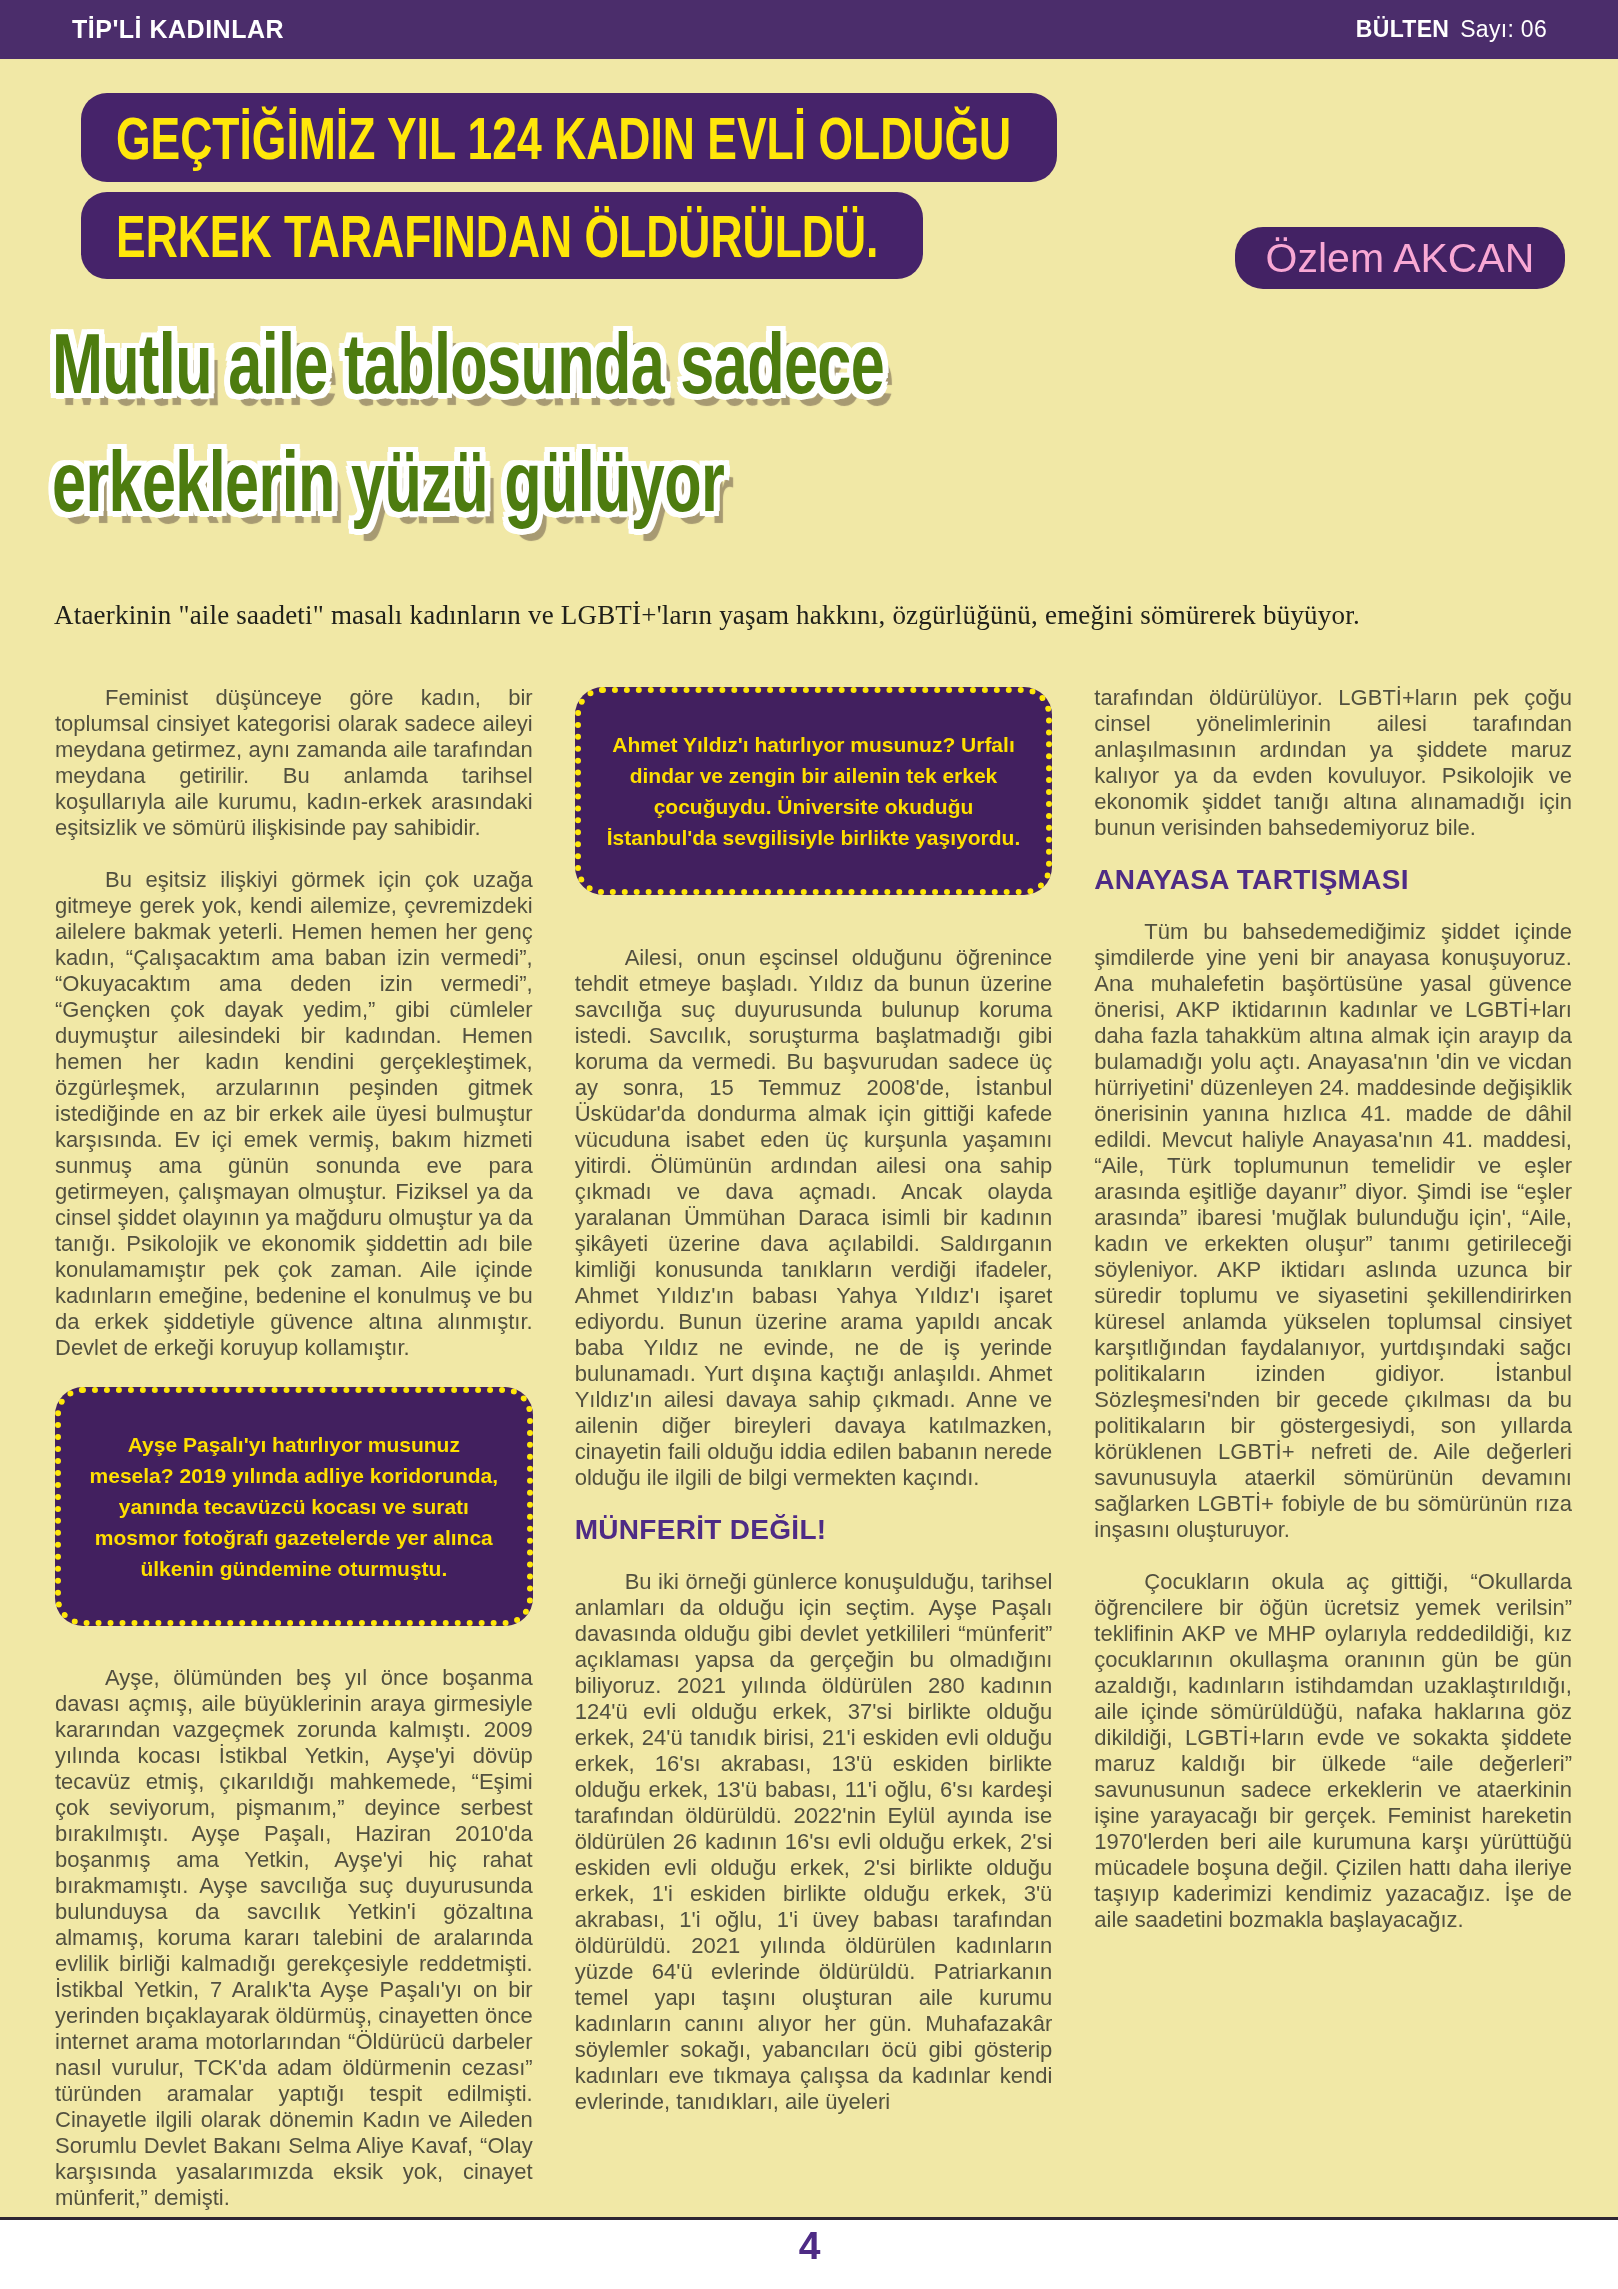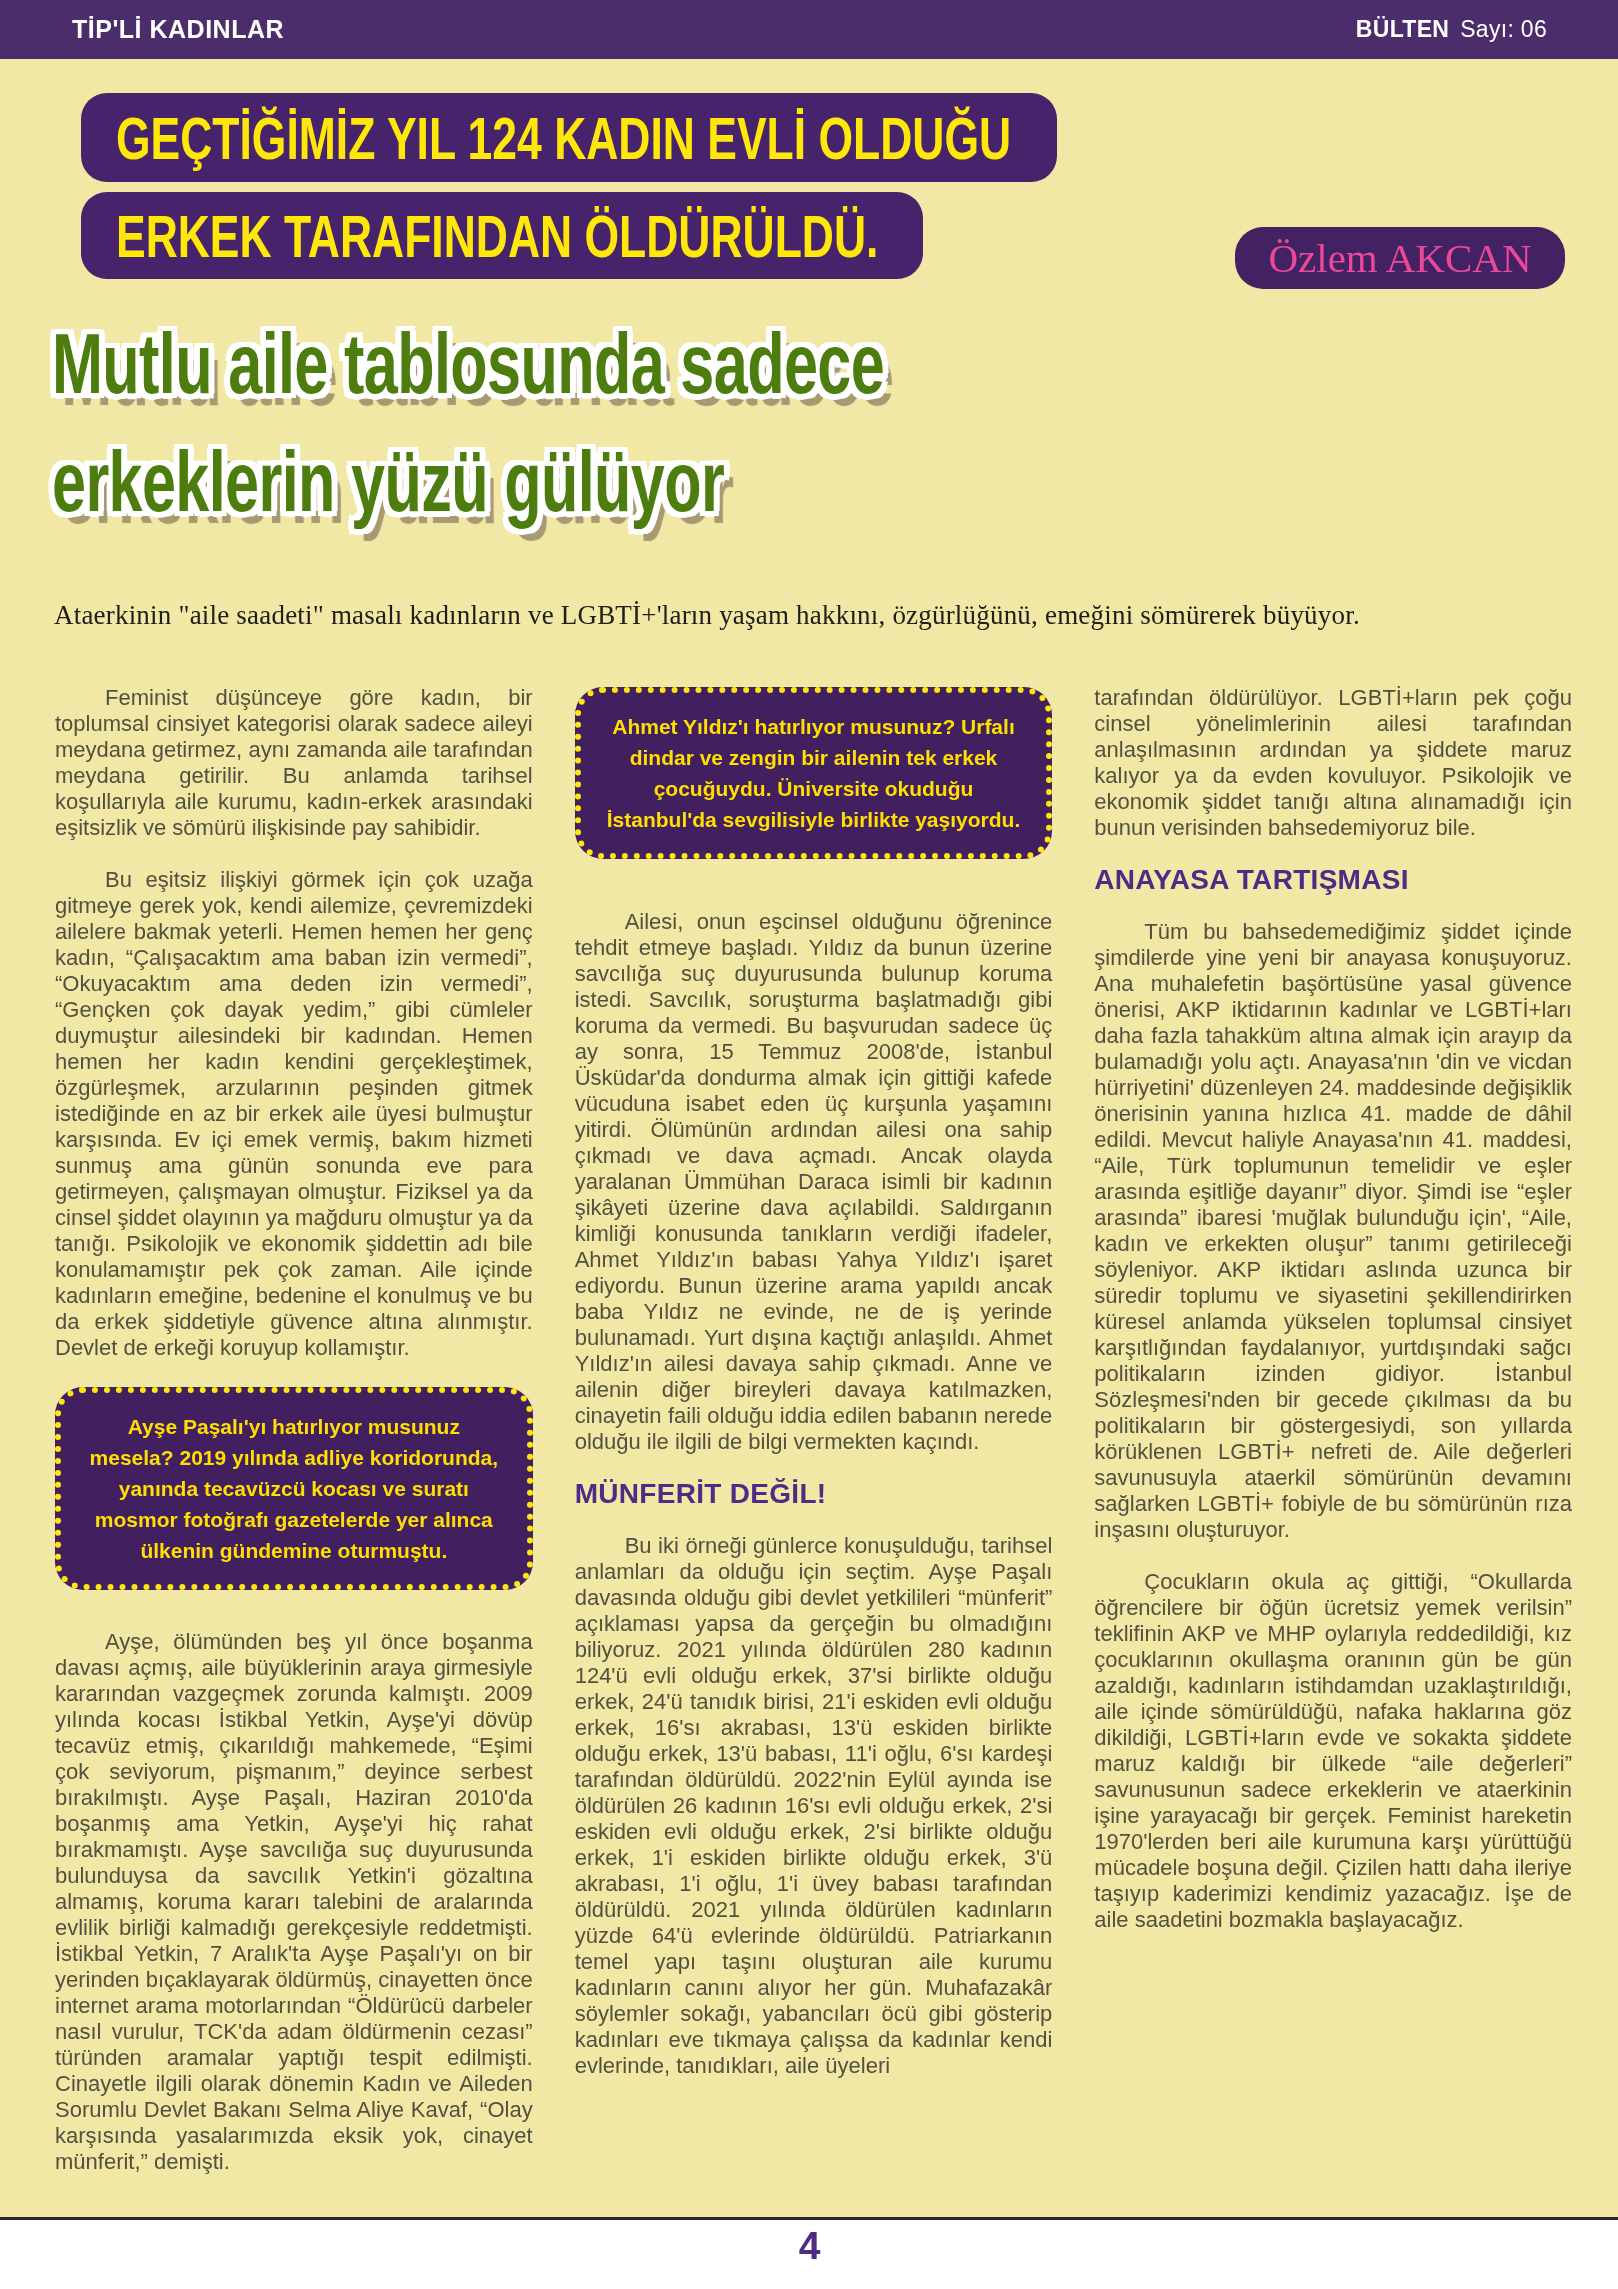--- a/index.html
+++ b/index.html
@@ -30,21 +30,21 @@
     font-weight:800;font-size:57px;color:#ffe70a;white-space:nowrap;
     letter-spacing:0;transform:scaleX(.78) scaleY(1.04);transform-origin:left center;
   }
 
   
   .badge{
     position:absolute;left:1235px;top:227px;width:330px;height:62px;
     background:#432264;border-radius:28px;
     display:flex;align-items:center;justify-content:center;
   }
-  .badge span{font-family:Liberation Serif, serif;font-size:41px;color:#ec4899;}
+  .badge span{font-family:Liberation Sans, sans-serif;font-size:41px;color:#f9a8d4;}
 
   
   .title{position:absolute;left:52px;top:305px;margin:0;font-weight:800;color:#4d7c0f;}
   .title .tl{
     display:block;font-size:85px;line-height:118px;white-space:nowrap;
     transform:scaleX(.72);transform-origin:left center;letter-spacing:-0.9px;
     text-shadow:
       -7.4px -4.6px 0 #ffffff, 7.4px -4.6px 0 #ffffff, -7.4px 4.6px 0 #ffffff, 7.4px 4.6px 0 #ffffff,
       -8.3px 0 0 #ffffff, 8.3px 0 0 #ffffff, 0 -5.5px 0 #ffffff, 0 5.5px 0 #ffffff,
       13px 12px 0.9px rgba(78,60,52,.45);
@@ -63,21 +63,21 @@
   }
   .col{font-size:22px;line-height:26px;color:#52503f;text-align:justify;}
   .para{margin:0 0 26px;text-indent:50px;}
   .para.noindent{text-indent:0;}
   .subhead{
     font-size:28px;font-weight:bold;color:#4e2b85;
     margin:3.7px 0 26px;letter-spacing:0.3px;text-align:left;
   }
   .callout{
     background:#42205f;border:6.5px dotted #ffe70a;border-radius:28px;
-    padding:18px 22px;margin:11px 0 39px;
+    padding:36px 22px;margin:11px 0 39px;
   }
   .callout.first{margin-top:1.8px;margin-bottom:50px;}
   .callout p{
     margin:0;color:#ffdf00;font-weight:bold;font-size:21px;line-height:31px;
     text-align:center;text-indent:0;
   }
 
   
   .footrule{position:absolute;left:0;top:2217px;width:1619px;height:2.8px;background:#2e2633;}
   .footer-white{position:absolute;left:0;top:2220px;width:1619px;height:70px;background:#ffffff;}

